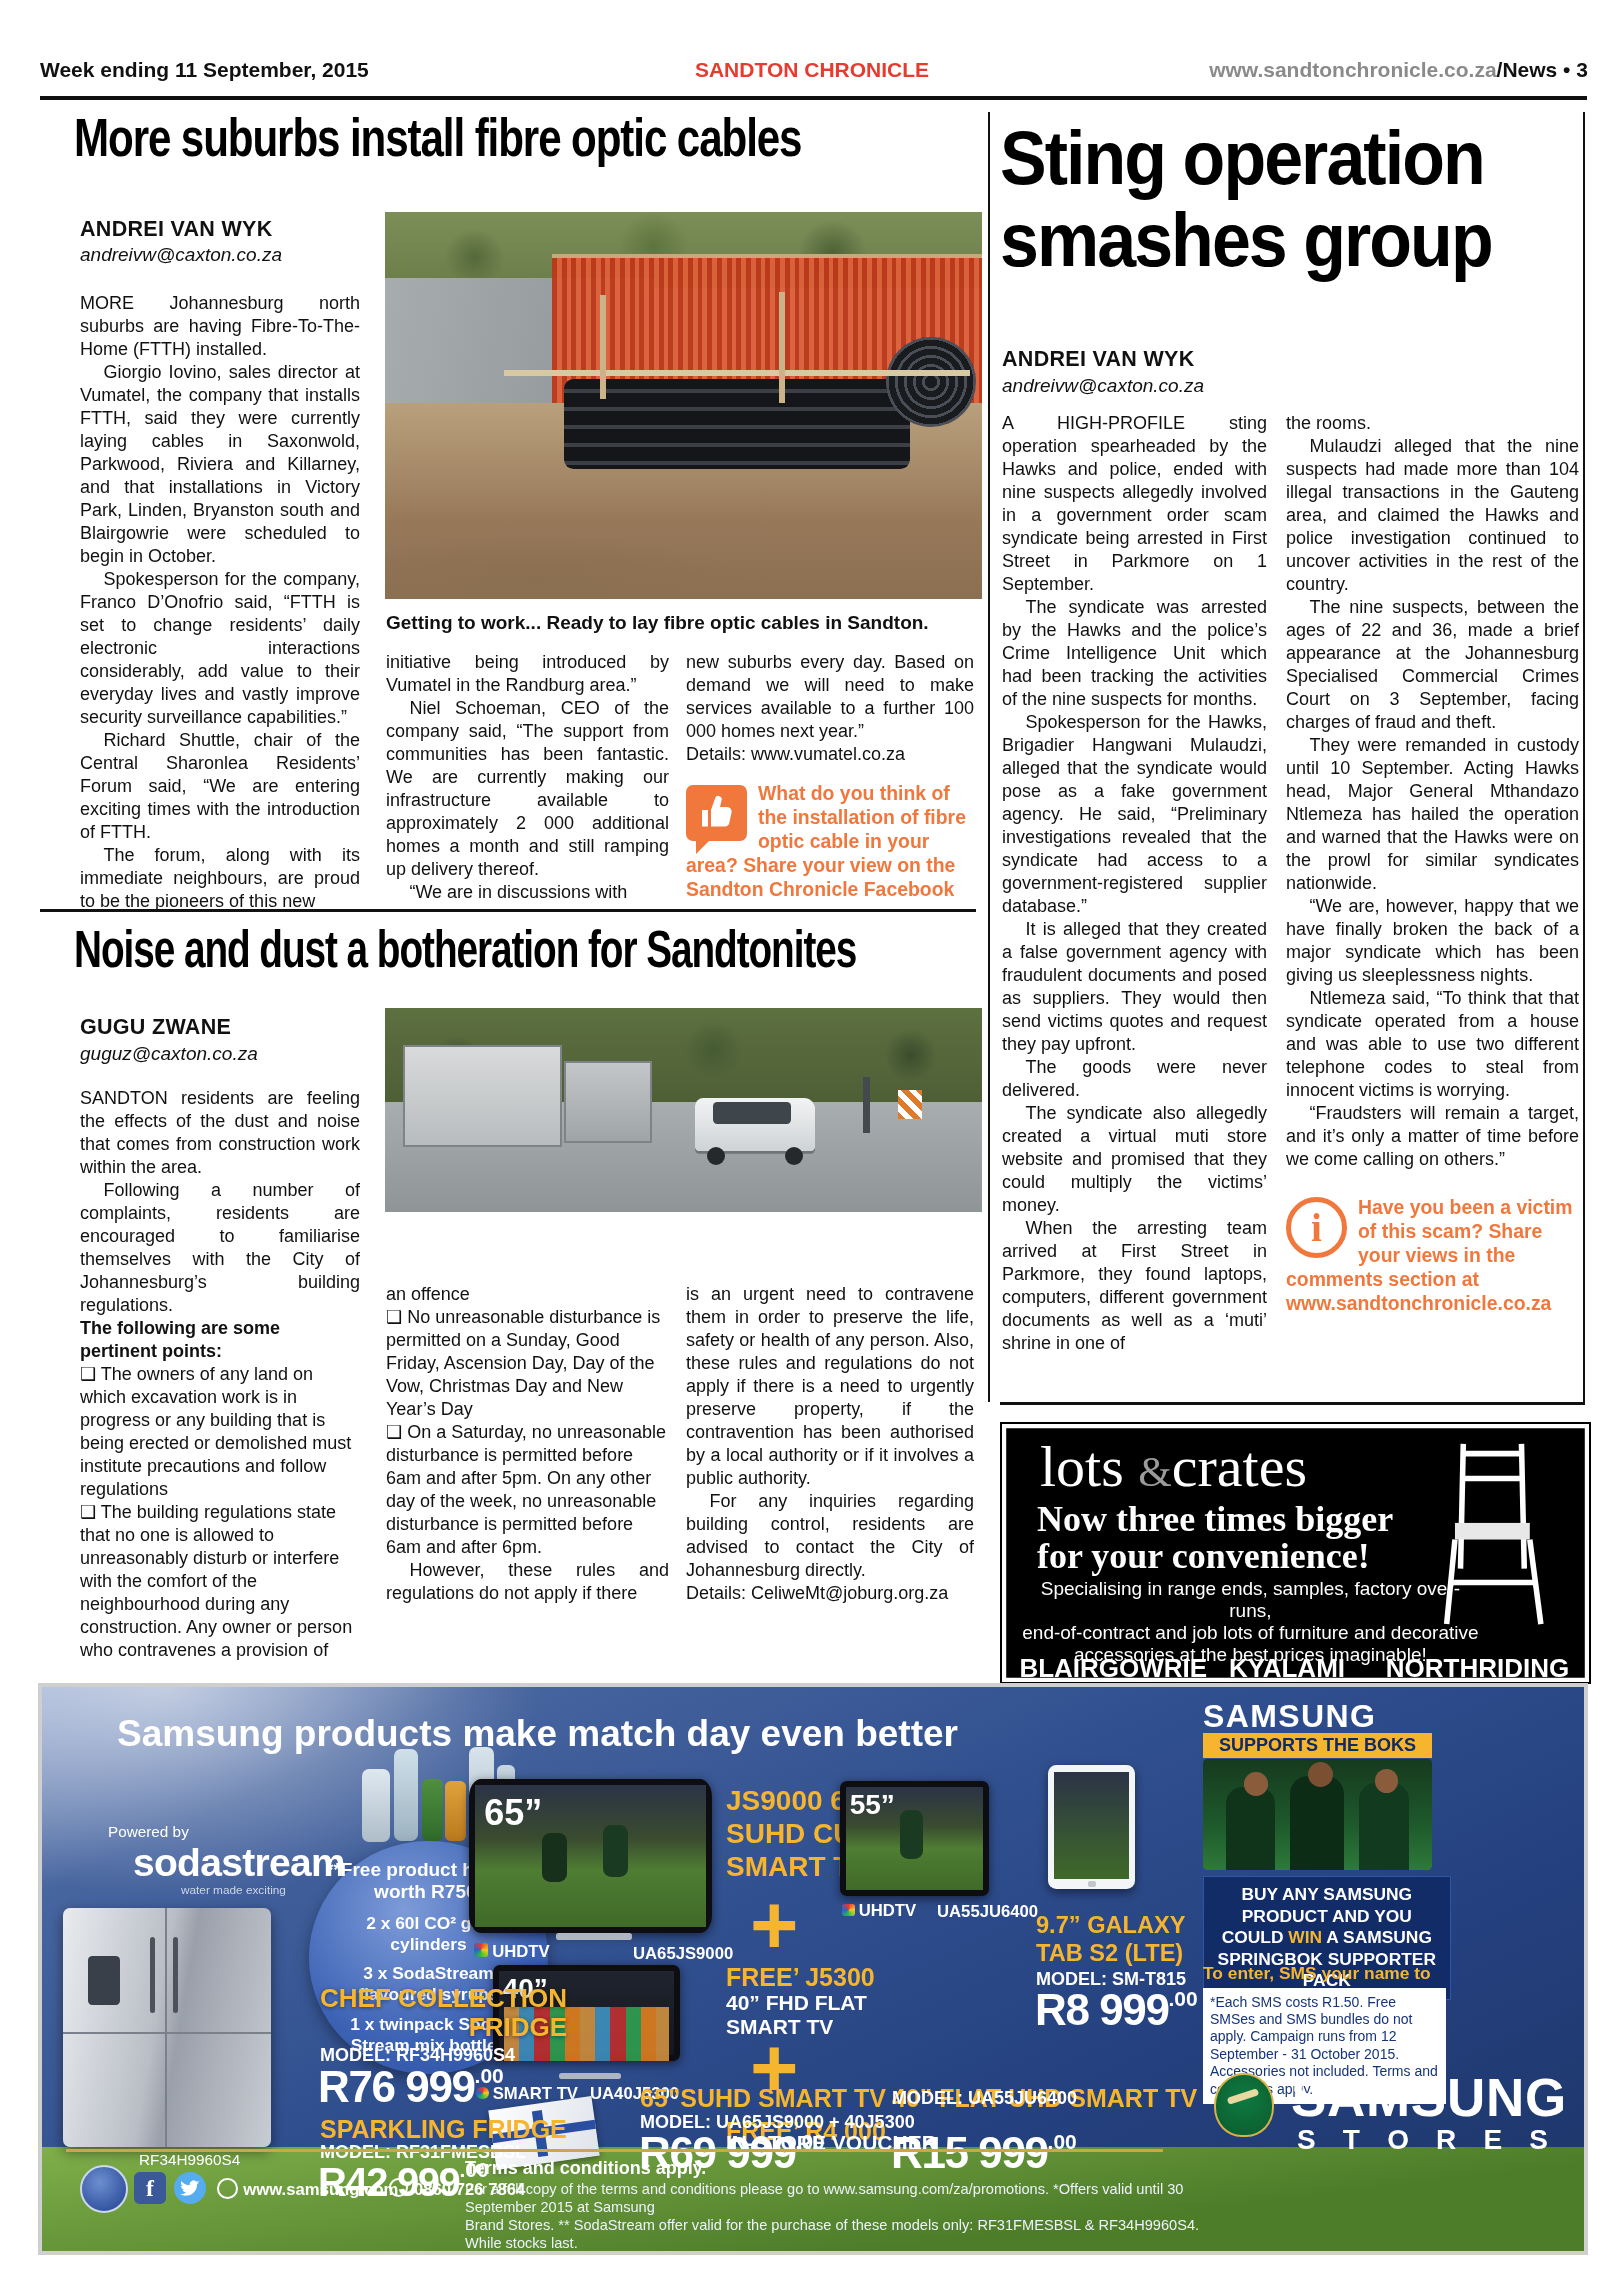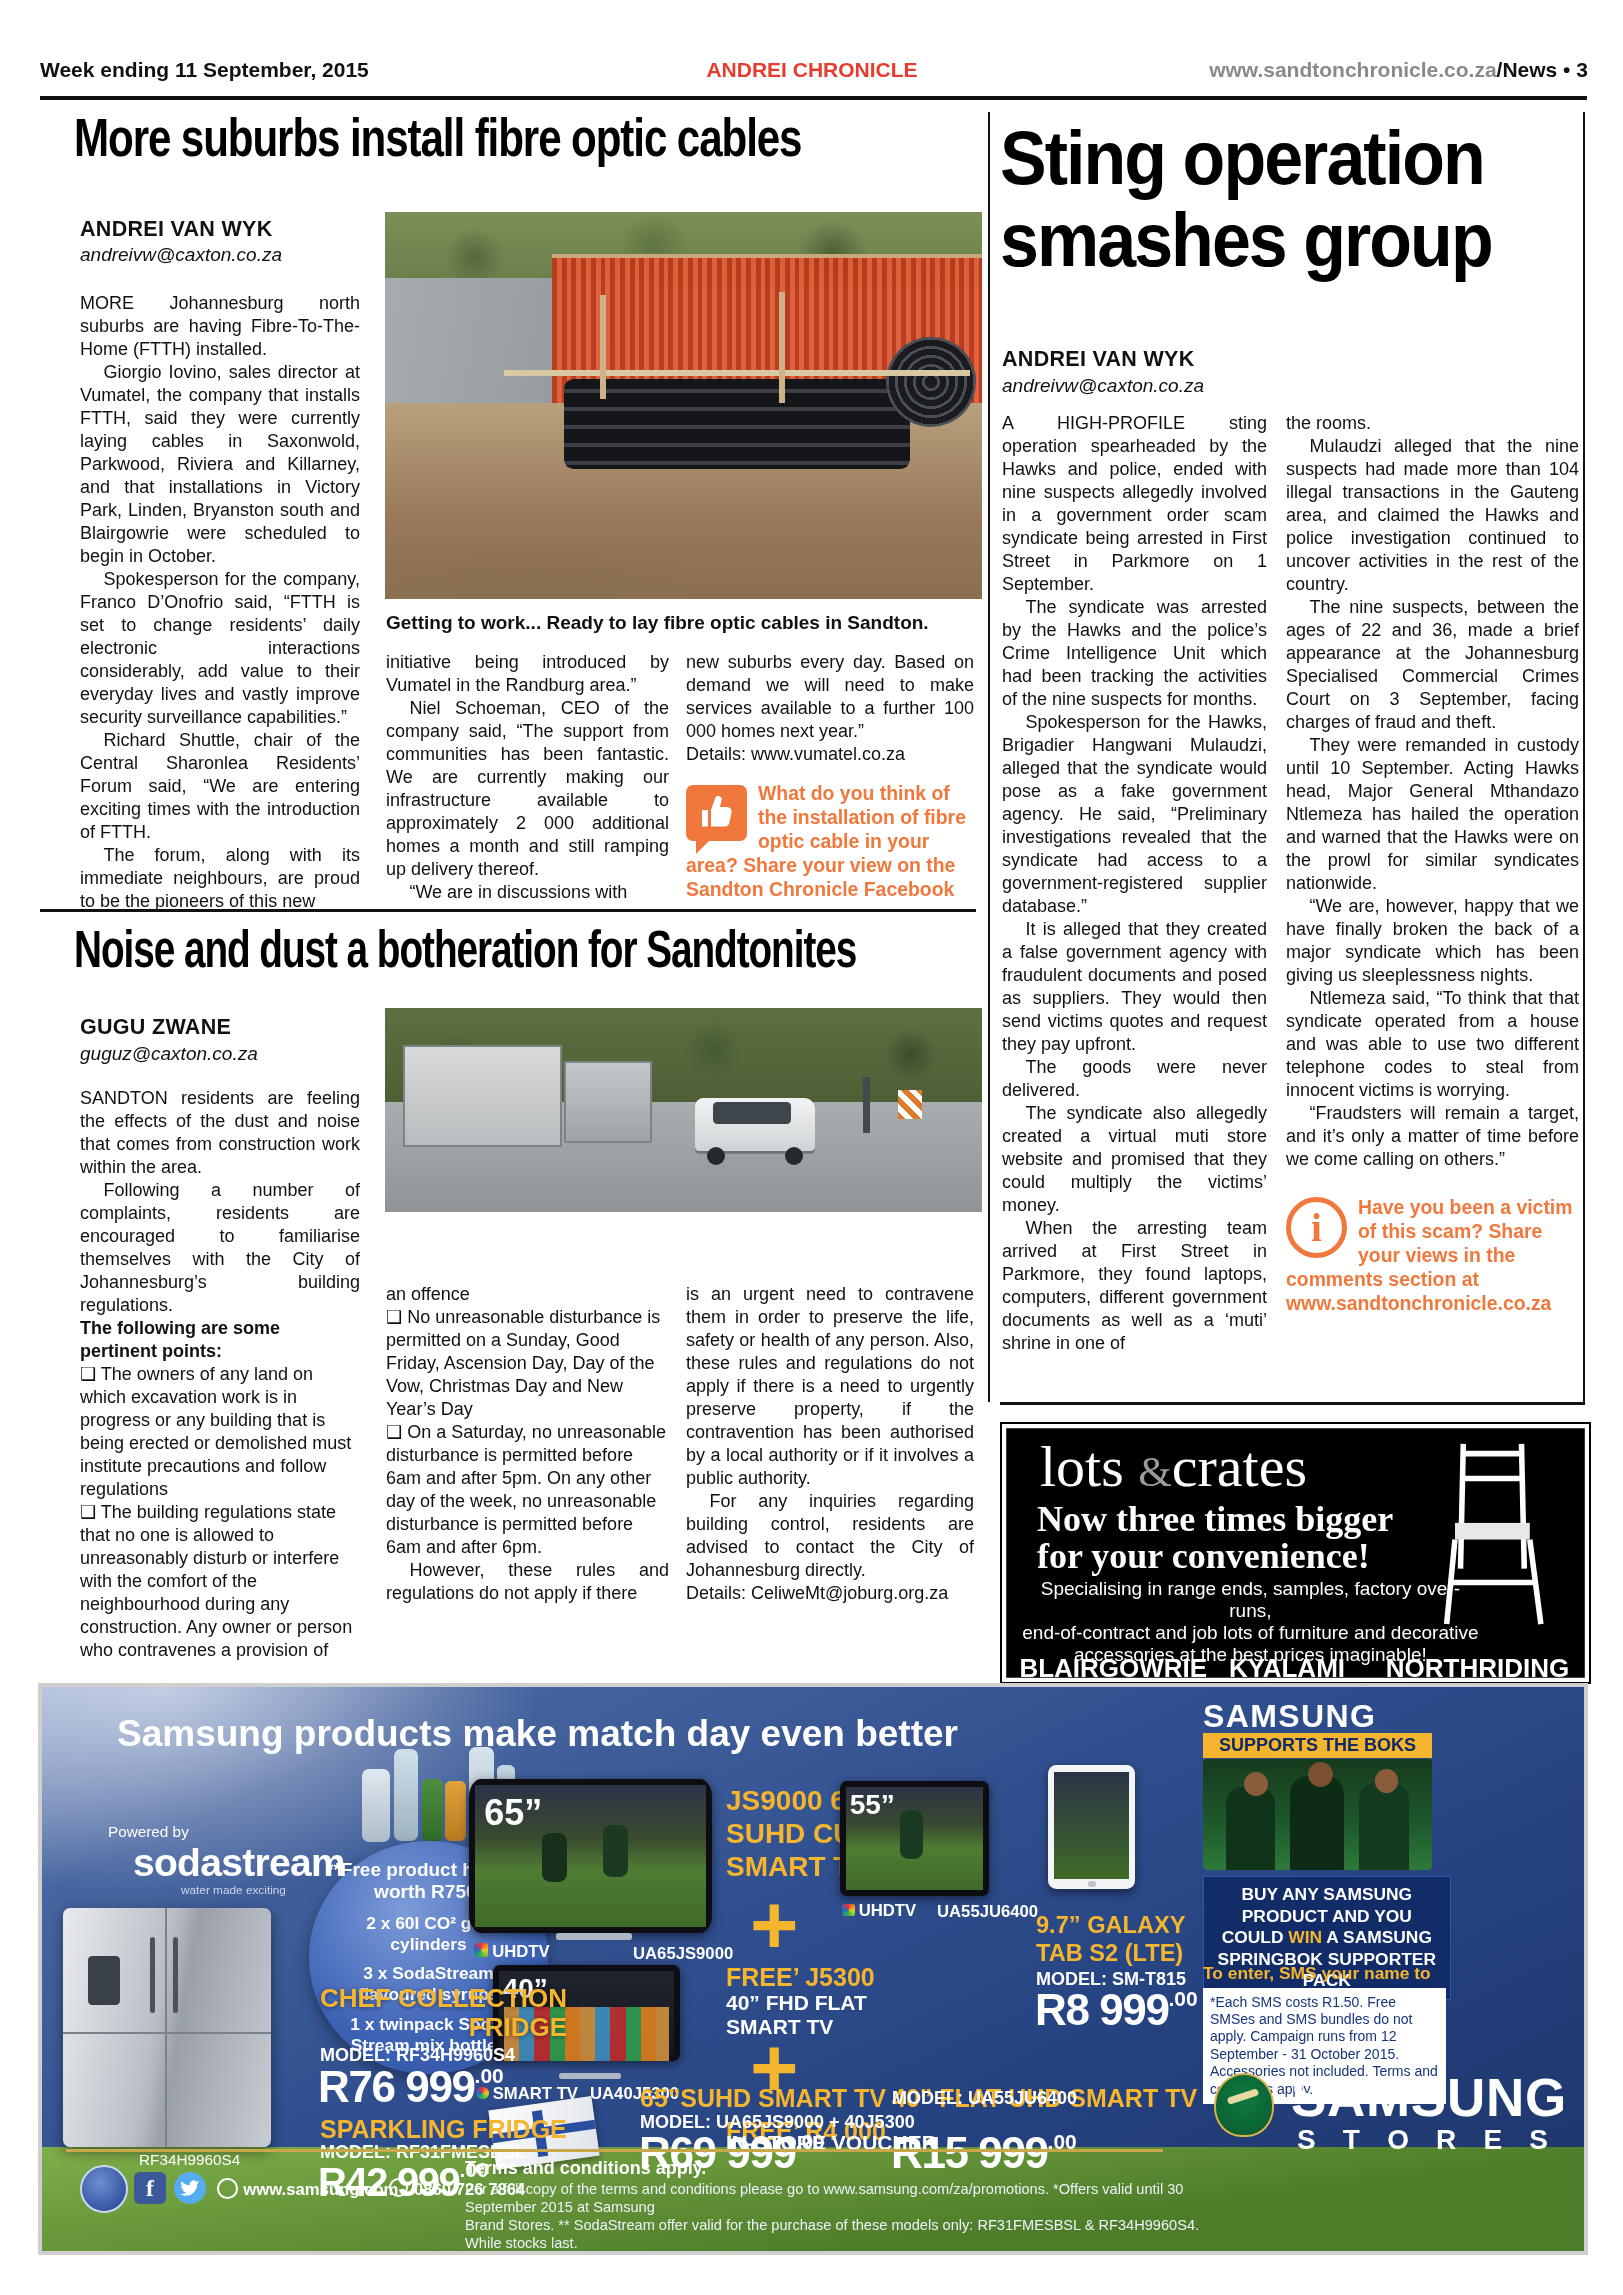--- a/index.html
+++ b/index.html
@@ -54,21 +54,21 @@
   .pitch{position:absolute;inset:5.6px;background:
       linear-gradient(#2b3346 0%,#3a4c2f 38%,#4f7d33 60%,#3f6a28 100%);}
   .minitxt{font-size:16.7px;font-weight:700;color:#fff;}
 </style>
 </head>
 <body>
 
 <div id="page">
 
   <div class="abs hdr" style="left:40px;top:58px;">Week ending 11 September, 2015</div>
-  <div class="abs hdr hdr-mast" style="left:50%;top:58px;transform:translateX(-50%);">ANDREI CHRONICLE</div>
+  <div class="abs hdr hdr-mast" style="left:50%;top:58px;transform:translateX(-50%);">SANDTON CHRONICLE</div>
   <div class="abs hdr" style="right:36px;top:58px;">
     <span class="hdr-site">www.sandtonchronicle.co.za</span><span>/News • 3</span>
   </div>
   <div class="abs rule" style="left:40px;top:96px;width:1547px;height:3.5px;"></div>
 
   <div class="abs rule" style="left:988px;top:112px;width:2.1px;height:1290px;"></div>
   <div class="abs rule" style="left:1583px;top:112px;width:2.1px;height:1290px;"></div>
 
   <div class="abs headline h1a" style="left:74px;top:106px;">More suburbs install fibre optic cables</div>
   <div class="abs byline" style="left:80px;top:217px;">ANDREI VAN WYK</div>

